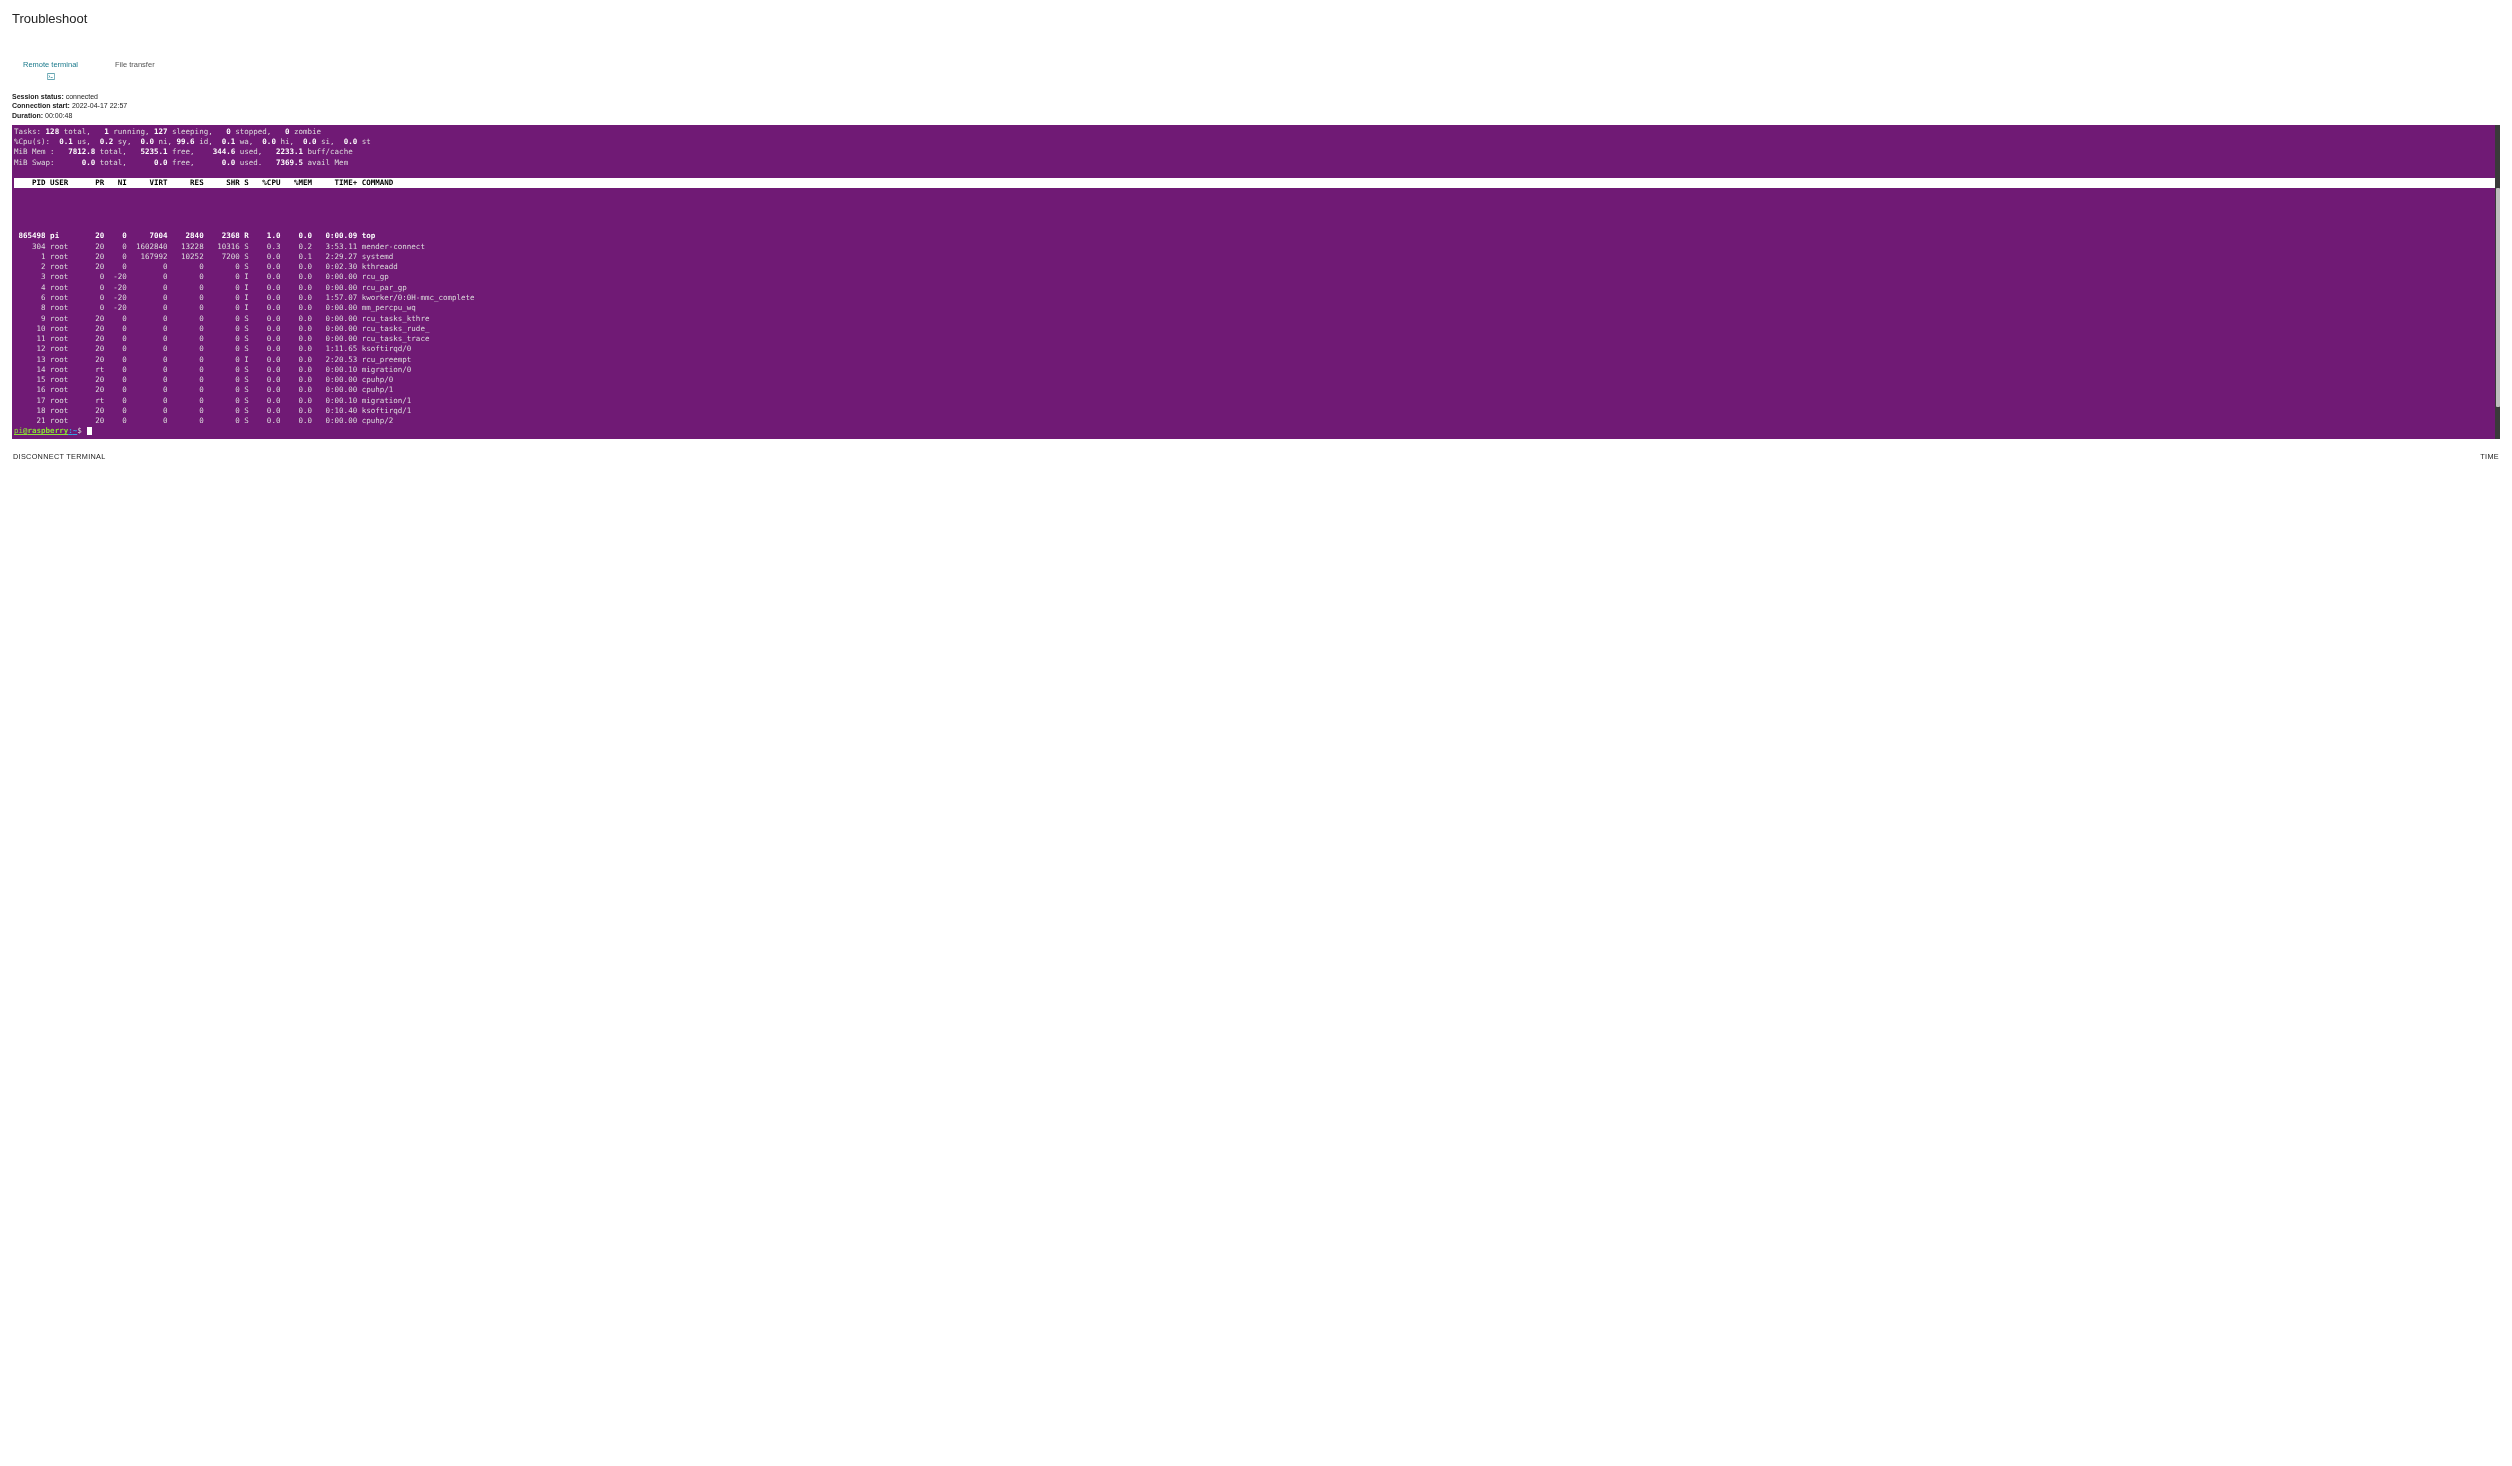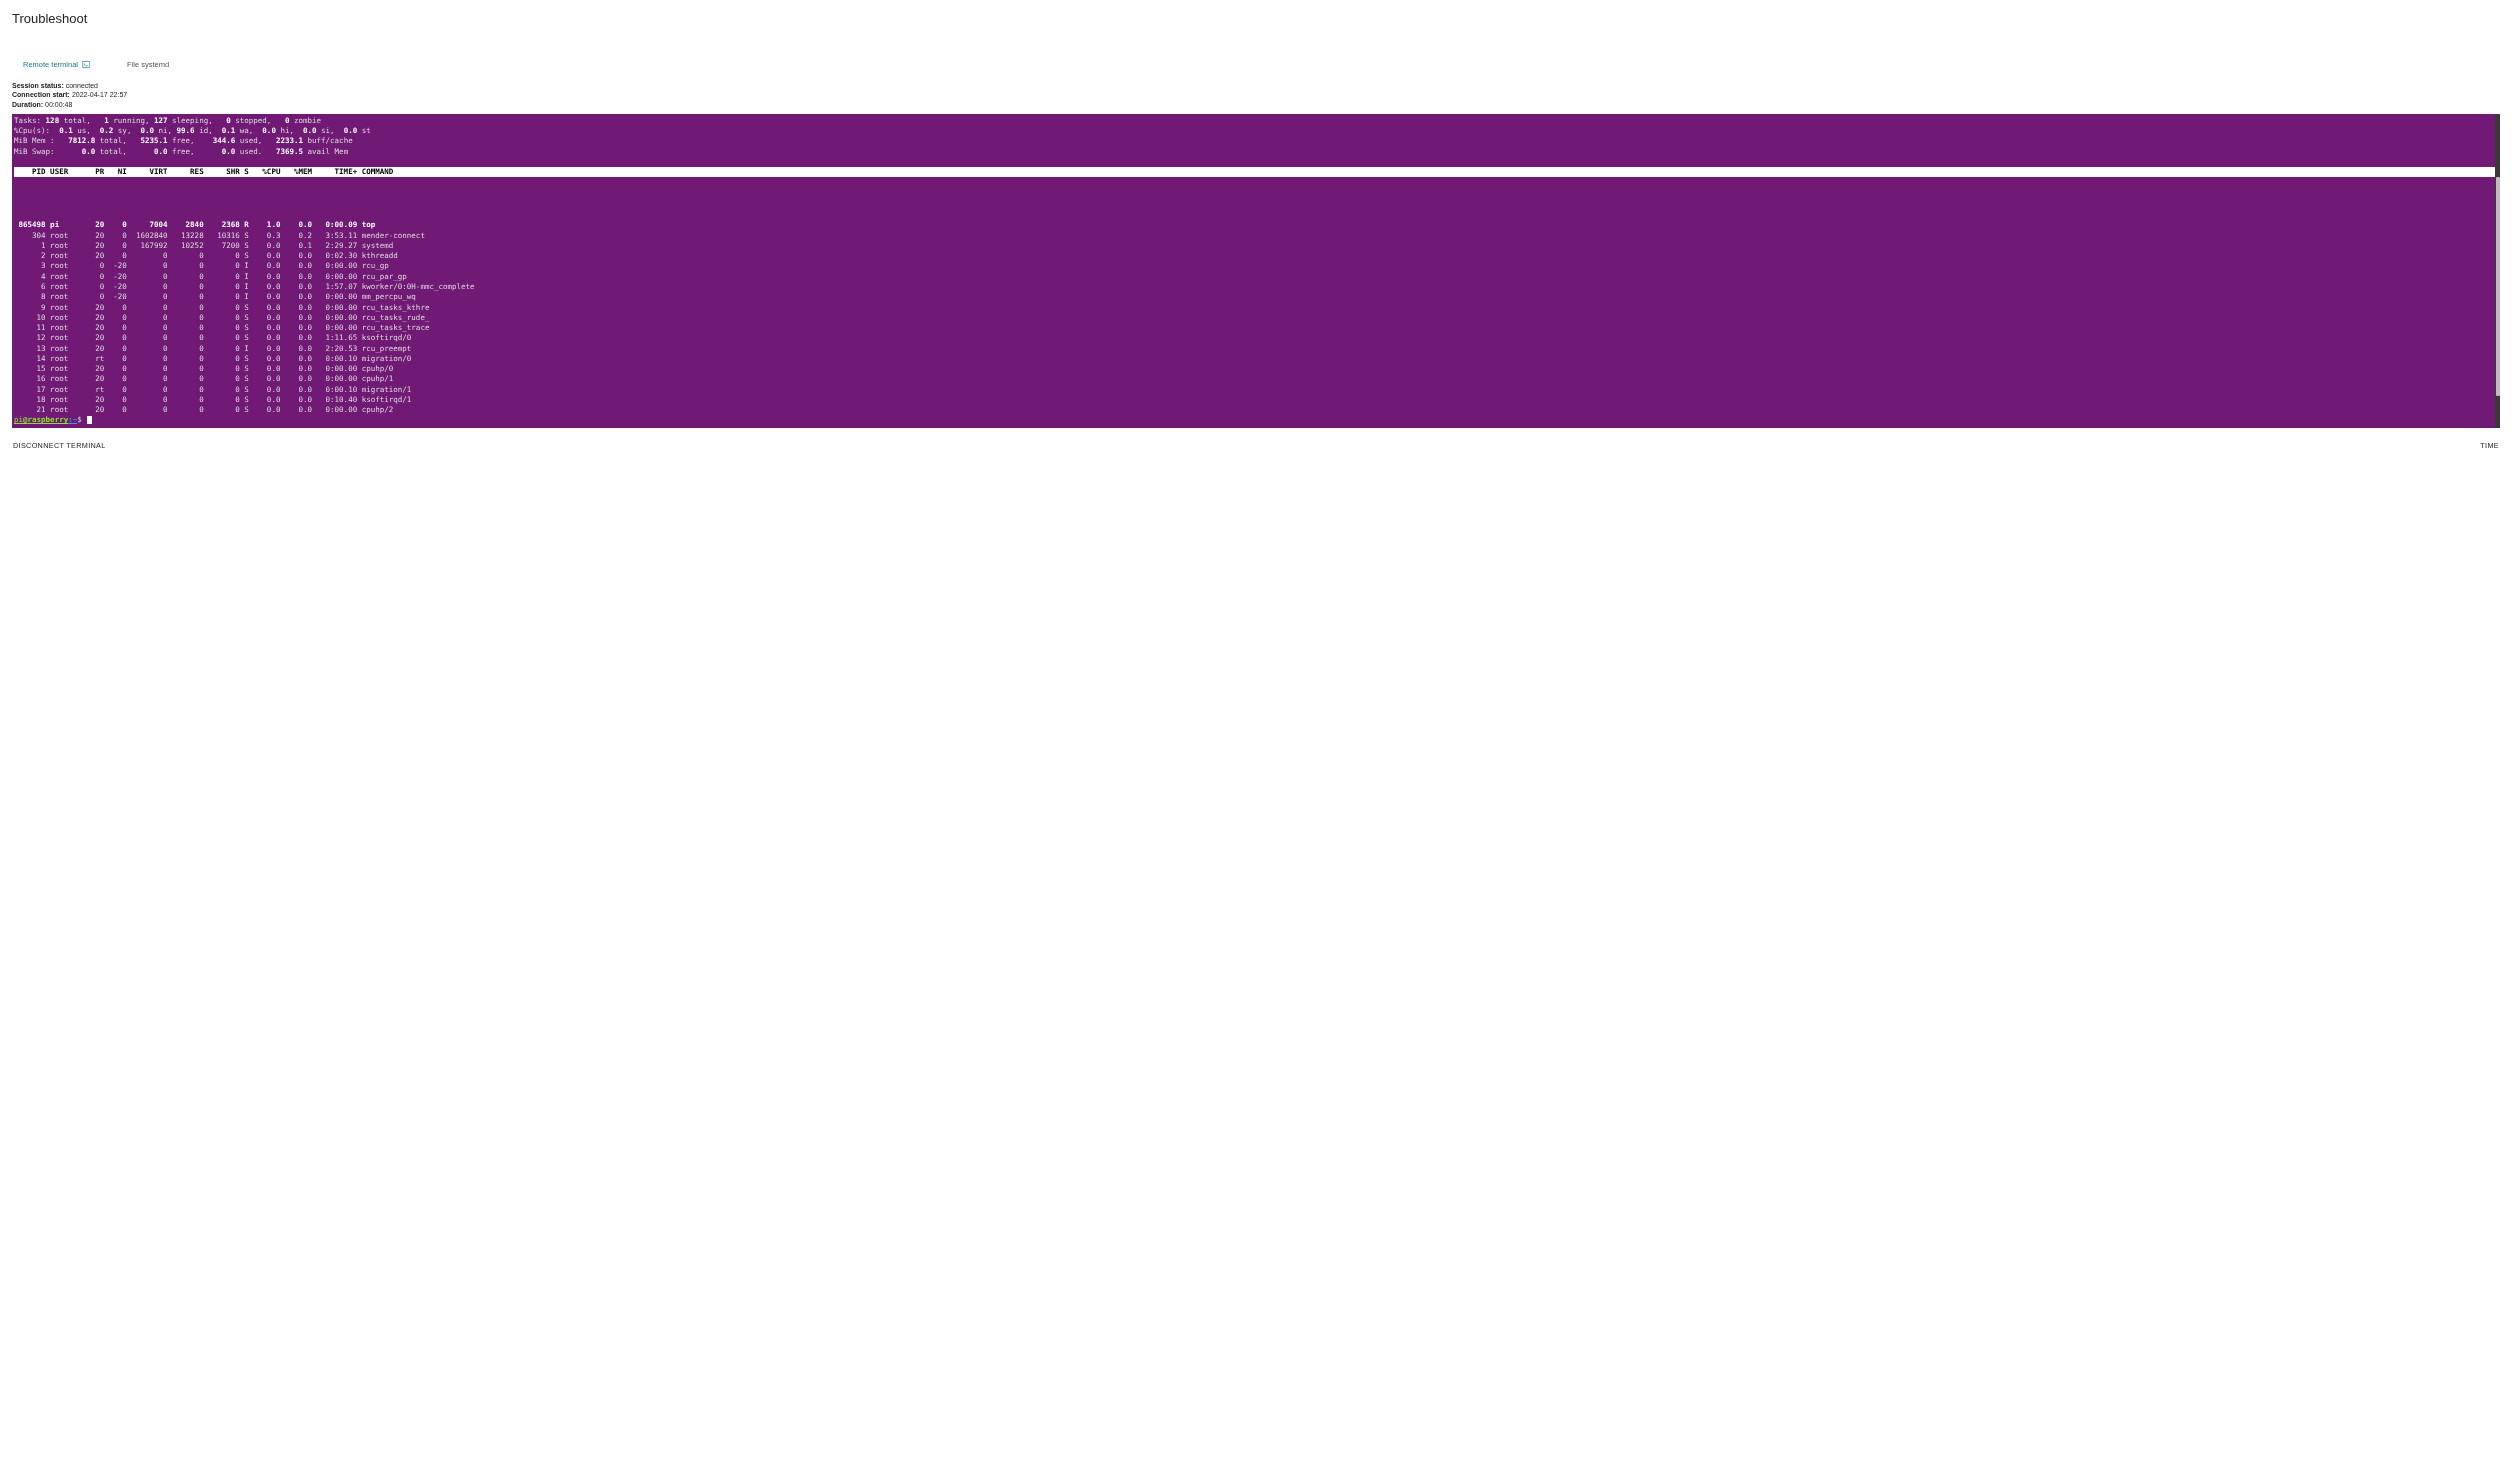--- a/index.html
+++ b/index.html
@@ -24,20 +24,21 @@
     gap: 37px;
     padding: 6px 0 9px 11px;
     font-size: 7.5px;
   }
   .tab {
     color: #555;
     cursor: pointer;
     display: flex;
     align-items: center;
     gap: 4px;
+    flex-direction: column;
   }
   .tab.active { color: #1b7a8c; font-weight: 500; }
   .tab .icon { display: inline-flex; }
   .tab .icon svg { width: 8px; height: 7px; }
   .status-block { margin: 3px 0 5px 0; line-height: 1.35; font-size: 7px; }
   .status-block .label { font-weight: 600; }
   .terminal-wrap { position: relative; margin-top: 3px; }
   .terminal {
     background: #701a75;
     color: #ddd;
@@ -104,21 +105,21 @@
       <span>Remote terminal</span>
       <span class="icon">
         <svg viewBox="0 0 24 20" fill="none" stroke="#1b7a8c" stroke-width="2">
           <rect x="1" y="1" width="22" height="18" rx="1"></rect>
           <path d="M5 7 L9 10 L5 13"></path>
           <path d="M11 13 L17 13"></path>
         </svg>
       </span>
     </div>
     <div class="tab">
-      <span>File systemd</span>
+      <span>File transfer</span>
     </div>
   </div>
 
   <div class="status-block">
     <div>
       <span class="label">Session status:</span>
       <span>connected</span>
     </div>
     <div>
       <span class="label">Connection start:</span>

